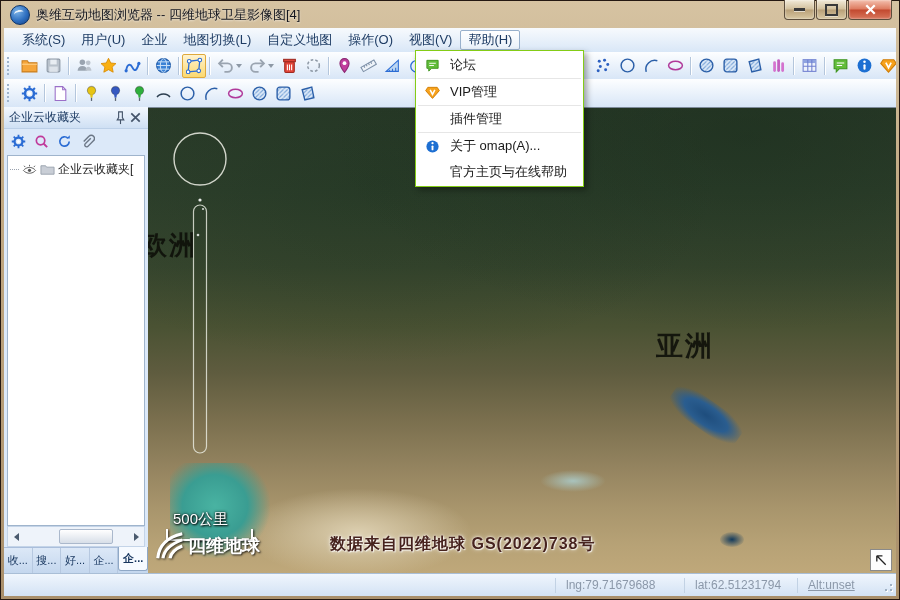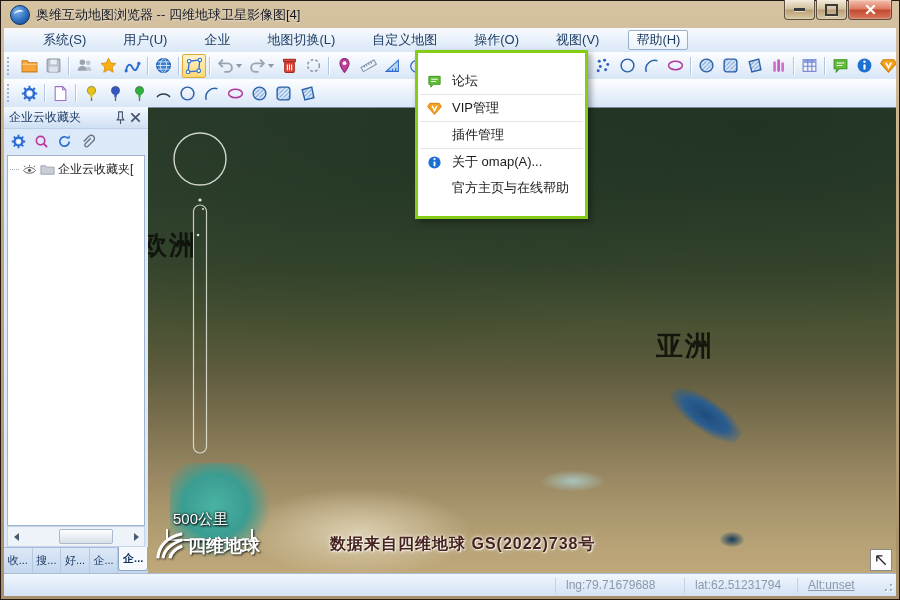--- a/index.html
+++ b/index.html
@@ -22,42 +22,42 @@
         border-radius:0 0 4px 4px;display:flex;align-items:center;justify-content:center;
         background:linear-gradient(#f2ead8 0%,#d2c09c 48%,#b9a078 52%,#d8c7a2 100%);
         box-shadow:inset 0 0 2px rgba(255,255,255,.8);cursor:pointer;}
   .wbtn.close{width:42px;background:linear-gradient(#f4c0ae 0%,#dd7a5f 48%,#c2492f 52%,#d8765b 100%);}
   .g-min{width:11px;height:3px;background:#3a3a3a;box-shadow:0 1px 0 rgba(255,255,255,.6);}
   .g-max{width:9px;height:8px;border:2px solid #3a3a3a;box-shadow:0 1px 0 rgba(255,255,255,.5);}
   
   .menubar{position:absolute;left:4px;top:28px;right:4px;height:24px;
            background:linear-gradient(#f7fafd,#d9e7f7);border-bottom:1px solid #c2d4e8;
            display:flex;align-items:center;padding-left:10px;font-size:13px;color:#1e3c64;}
-  .mitem{padding:0 7px;border:1px solid transparent;border-radius:2px;cursor:pointer;white-space:nowrap;margin-left:21px;}
+  .mitem{padding:0 7px;border:1px solid transparent;border-radius:2px;cursor:pointer;white-space:nowrap;}
   .mitem.active{background:linear-gradient(#ffffff,#e9f1fa);border-color:#98b0cc;}
   
   .toolbar{position:absolute;left:4px;right:4px;display:flex;align-items:center;
            background:linear-gradient(#fdfeff,#d8e6f7);border-bottom:1px solid #bdd0e7;overflow:hidden;}
   .tb1{top:52px;height:27px;}
   .tb2{top:79px;height:28px;}
   .tbtn{width:22px;height:22px;display:flex;align-items:center;justify-content:center;
         border:1px solid transparent;border-radius:2px;cursor:pointer;flex:none;}
   .tbtn.sel{background:linear-gradient(#fff3cf,#fbd970);border-color:#dfa93c;}
   .ic{width:17px;height:17px;display:block;}
   .ic-s{width:15px;height:15px;display:block;}
   .sep{width:1px;height:18px;background:#b4c6dc;box-shadow:1px 0 0 #fff;margin:0 3px;flex:none;}
   .grip{width:3px;height:18px;border-left:2px dotted #9fb4cc;margin:0 5px 0 3px;flex:none;}
   .caret{width:0;height:0;border-left:3.5px solid transparent;border-right:3.5px solid transparent;
          border-top:4px solid #8d98a5;margin:0 3px 0 -1px;cursor:pointer;flex:none;}
   .spacer{width:163px;flex:none;}
   .pin-y{color:#e6c414;} .pin-b{color:#3558c0;} .pin-g{color:#2faf3c;}
   
   .helpmenu{position:absolute;left:415px;top:50px;width:167px;z-index:60;background:#fff;
-            border:3px solid #84cc16;box-shadow:3px 3px 6px rgba(0,0,0,.35);
-            font-size:13px;color:#1a1a1a;padding:15px 0;}
+            border:1px solid #84cc16;box-shadow:3px 3px 6px rgba(0,0,0,.35);
+            font-size:13px;color:#1a1a1a;padding:1px 0;}
   .hmi{height:26px;display:flex;align-items:center;gap:9px;padding:0 7px;cursor:pointer;}
   .hmi .mico{width:18px;display:flex;justify-content:center;flex:none;}
   .hmi.hl{background:linear-gradient(#fff3c4,#fcd95e);
           border-top:1px solid #e2ae26;border-bottom:1px solid #e2ae26;height:24px;}
   .msep{height:1px;background:#e6e6e6;margin:0 2px;}
   
   .sidebar{position:absolute;left:4px;top:107px;width:144px;height:466px;
            background:#dce9f9;border-right:1px solid #9fb4cc;font-size:12px;color:#16355e;}
   .sb-head{height:21px;background:linear-gradient(#f3f8fe,#cfe0f4);display:flex;align-items:center;
            padding:0 5px;border-bottom:1px solid #bcd0e8;}

